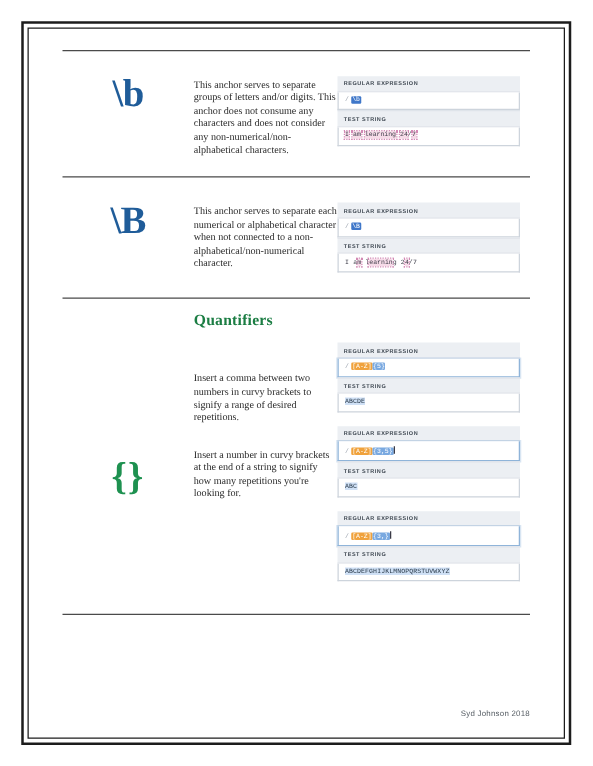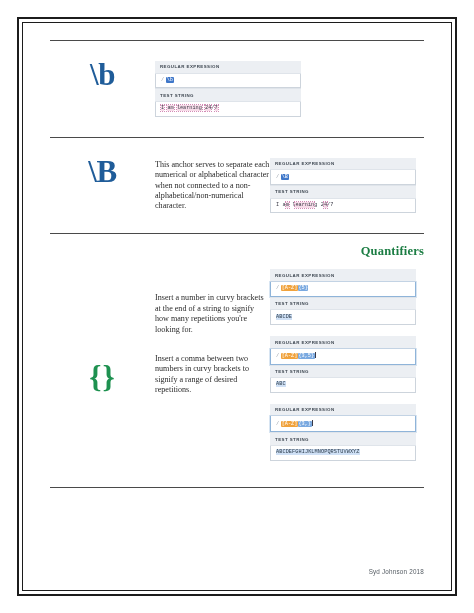--- a/index.html
+++ b/index.html
@@ -222,20 +222,23 @@
   <div id="frame-inner"></div>
 
   <div id="content">
 
     <div class="rule"></div>
 
     <div class="row" style="padding-top:18px; padding-bottom:16px;">
       <div class="col-symbol">
         <span class="symbol-blue">\b</span>
       </div>
+      <div class="col-desc">
+        <p class="desc">This anchor serves to separate groups of letters and/or digits. This anchor does not consume any characters and does not consider any non-numerical/non-alphabetical characters.</p>
+      </div>
       <div class="col-regex">
         <div class="rx">
           <div class="rx-label">REGULAR EXPRESSION</div>
           <div class="rx-field">
             <span class="rx-slash">/</span><span class="tok-blue">\b</span>
           </div>
           <div class="rx-label" style="border-top:1px solid #dfe4ea;">TEST STRING</div>
           <div class="rx-field">
             <span class="hl-pink">I</span><span class="ts-plain"> </span><span class="hl-pink">am</span><span class="ts-plain"> </span><span class="hl-pink">learning</span><span class="ts-plain"> </span><span class="hl-pink">24</span><span class="ts-plain">/</span><span class="hl-pink">7</span>
           </div>
@@ -261,36 +264,36 @@
           <div class="rx-label" style="border-top:1px solid #dfe4ea;">TEST STRING</div>
           <div class="rx-field">
             <span class="ts-plain">I&nbsp;</span><span class="ts-plain">a</span><span class="hl-pink">m</span><span class="ts-plain">&nbsp;l</span><span class="hl-pink">earnin</span><span class="ts-plain">g&nbsp;2</span><span class="hl-pink">4</span><span class="ts-plain">/7</span>
           </div>
         </div>
       </div>
     </div>
 
     <div class="rule"></div>
 
-    <div class="row" style="padding-top:10px;text-align:right;">
+    <div class="row" style="padding-top:10px;">
       <div class="col-symbol"></div>
       <div style="flex:1 1 auto;">
         <h2 class="section-heading">Quantifiers</h2>
       </div>
     </div>
 
     <div class="row" style="padding-top:8px;">
 
       <div class="col-symbol" style="align-self:center; padding-top:20px;">
         <span class="symbol-green">{}</span>
       </div>
 
       <div class="col-desc" style="padding-top:26px;">
+        <p class="desc" style="margin-bottom:19px;">Insert a comma between two numbers in curvy brackets to signify a range of desired repetitions.</p>
         <p class="desc" style="margin-bottom:19px;">Insert a number in curvy brackets at the end of a string to signify how many repetitions you're looking for.</p>
-        <p class="desc" style="margin-bottom:19px;">Insert a comma between two numbers in curvy brackets to signify a range of desired repetitions.</p>
       </div>
 
       <div class="col-regex">
 
         <div class="rx" style="margin-bottom:11px;">
           <div class="rx-label">REGULAR EXPRESSION</div>
           <div class="rx-field focused">
             <span class="rx-slash">/</span><span class="tok-orange">[A-Z]</span><span class="tok-lightblue">{5}</span>
           </div>
           <div class="rx-label" style="border-top:1px solid #dfe4ea;">TEST STRING</div>

